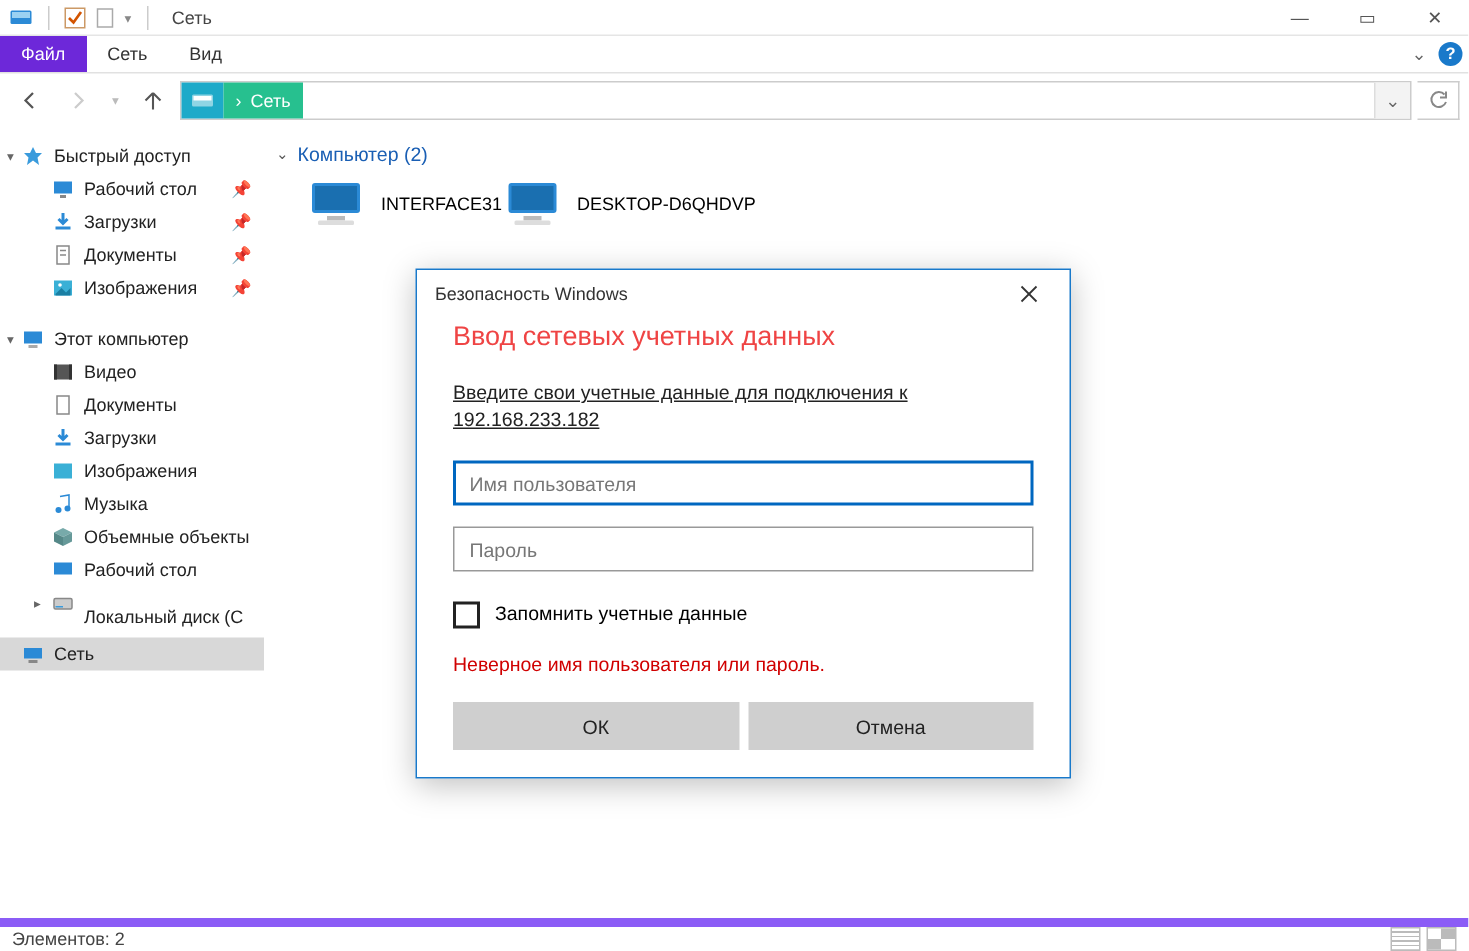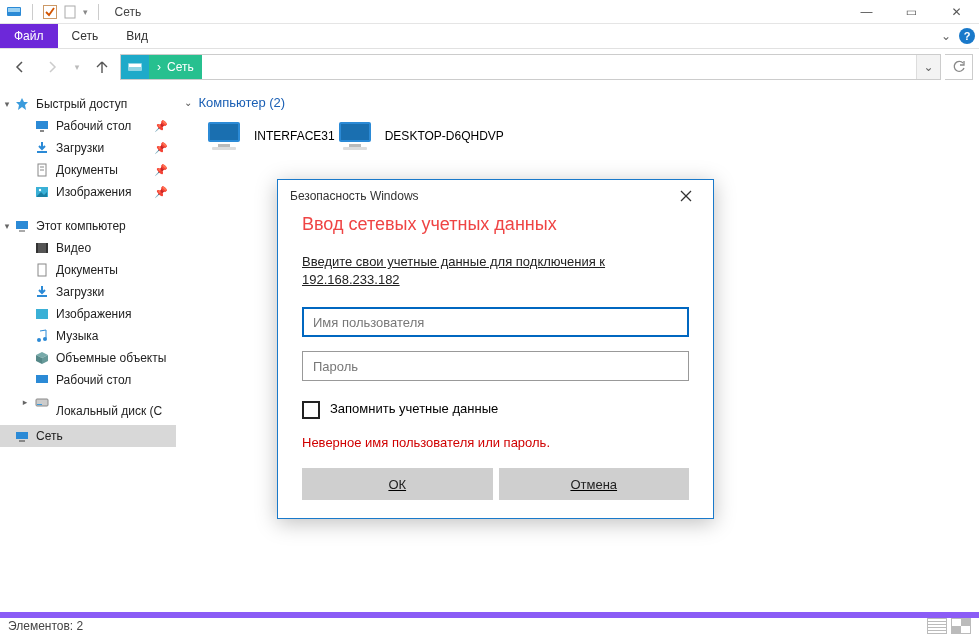--- a/index.html
+++ b/index.html
@@ -67,21 +67,21 @@
 .dlg-close { margin-left:auto; width:30px; height:30px; display:flex; align-items:center; justify-content:center; font-size:14px; color:#444; }
 .dlg-body { padding: 2px 24px 18px 24px; }
 .dlg-heading { font-size:18px; color:#ef4444; margin-bottom:18px; font-weight:400; }
 .dlg-instr { font-size:13px; color:#222; line-height:1.4; margin-bottom:18px;text-decoration:underline; }
 .dlg-input { width:100%; height:30px; border:1px solid #999; padding:0 10px; font-size:13px; color:#333; margin-bottom:14px; outline:none; }
 .dlg-input.focus { border:2px solid #0067c0; padding:0 9px; }
 .dlg-input::placeholder { color:#777; }
 .dlg-check { display:flex; align-items:flex-start; gap:10px; margin: 6px 0 16px 0; font-size:13px; }
 .dlg-check .box { width:18px; height:18px; border:2px solid #222; }
 .dlg-error { color:#d00000; font-size:13px; margin-bottom:18px; }
-.dlg-buttons { display:flex; gap:6px;text-decoration:underline; }
+.dlg-buttons { display:flex; gap:6px; }
 .dlg-btn { flex:1; height:32px; background:#cfcfcf; border:none; font-size:13px; color:#222; }
 
 
 svg { overflow: visible; }
 </style>
 </head>
 <body>
 
 <div class="title-bar">
   <div class="tb-left">

